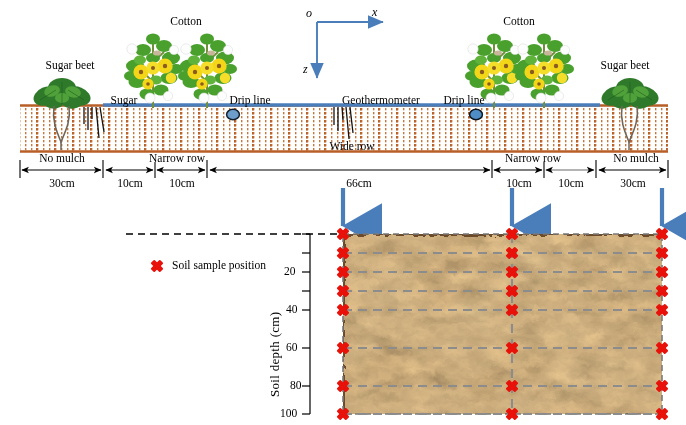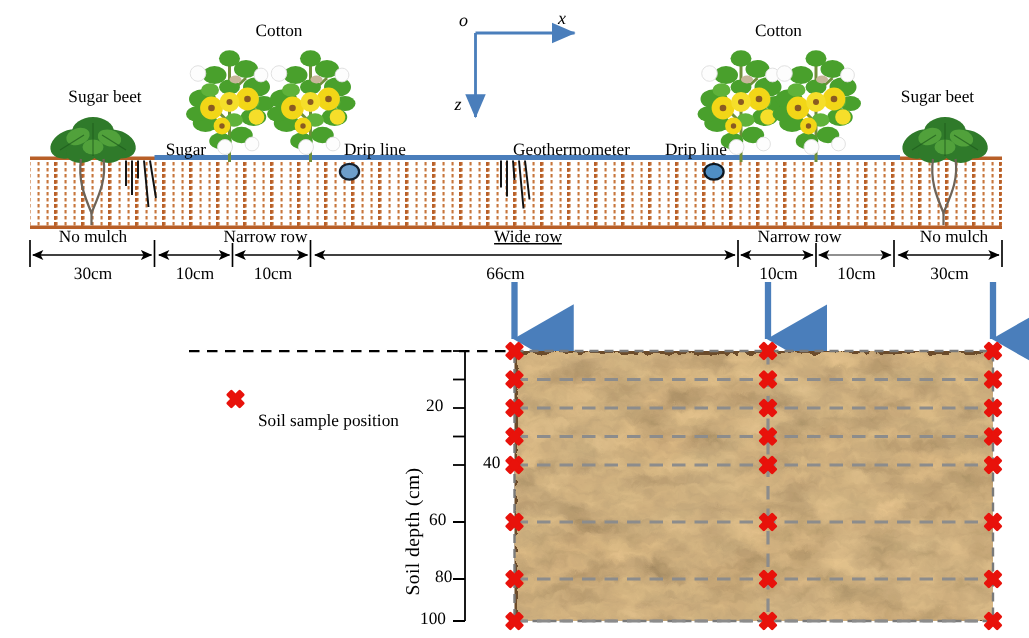--- a/index.html
+++ b/index.html
@@ -574,41 +574,41 @@
     </div>
 
   <div id="labels-layer">
 
     <div class="lbl lbl-italic" style="left:306px; top:7px;">o</div>
     <div class="lbl lbl-italic" style="left:372px; top:6px;">x</div>
     <div class="lbl lbl-italic" style="left:303px; top:63px;">z</div>
 
     <div class="axis-title" style="left:267px; top:397px;">Soil depth (cm)</div>
 
-    <div class="lbl lbl-12" style="left:172px; top:260px;margin-top:16px;">Soil sample position</div>
+    <div class="lbl lbl-12" style="left:172px; top:260px;">Soil sample position</div>
   <div class="lbl lbl-12 center" style="left: 70px; top: 60px;">Sugar beet</div>
       <div class="lbl lbl-12 center" style="left: 186px; top: 16px;">Cotton</div>
       <div class="lbl lbl-12 center" style="left: 124px; top: 95px;">Sugar</div>
       <div class="lbl lbl-12 center" style="left: 250px; top: 95px;">Drip line</div>
       <div class="lbl lbl-12 center" style="left: 351px; top: 95px; margin-left: 30px;">Geothermometer</div>
       <div class="lbl lbl-12 center" style="left: 464px; top: 95px;">Drip line</div>
       <div class="lbl lbl-12 center" style="left: 519px; top: 16px;">Cotton</div>
       <div class="lbl lbl-12 center" style="left: 625px; top: 60px;">Sugar beet</div>
       <div class="lbl lbl-12 center" style="left: 62px; top: 153px;">No mulch</div>
       <div class="lbl lbl-12 center" style="left: 177px; top: 153px;">Narrow row</div>
-      <div class="lbl lbl-12 center" style="left: 352px; top: 153px; text-decoration: underline;">Wide row</div>
+      <div class="lbl lbl-12 center" style="left: 352px; top: 141px;">Wide row</div>
       <div class="lbl lbl-12 center" style="left: 533px; top: 153px;">Narrow row</div>
       <div class="lbl lbl-12 center" style="left: 636px; top: 153px;">No mulch</div>
       <div class="lbl lbl-12 center" style="left: 62px; top: 178px;">30cm</div>
       <div class="lbl lbl-12 center" style="left: 130px; top: 178px;">10cm</div>
       <div class="lbl lbl-12 center" style="left: 182px; top: 178px;">10cm</div>
-      <div class="lbl lbl-12 center" style="left: 337px; top: 178px;">66cm</div>
+      <div class="lbl lbl-12 center" style="left: 359px; top: 178px;">66cm</div>
       <div class="lbl lbl-12 center" style="left: 519px; top: 178px;">10cm</div>
       <div class="lbl lbl-12 center" style="left: 571px; top: 178px;">10cm</div>
       <div class="lbl lbl-12 center" style="left: 633px; top: 178px;">30cm</div>
       <div class="lbl lbl-axis" style="left: 284px; top: 266px; text-align: right;">20</div>
-      <div class="lbl lbl-axis" style="left: 286px; top: 304px; text-align: right; margin-left: 36px;">40</div>
+      <div class="lbl lbl-axis" style="left: 286px; top: 304px; text-align: right;">40</div>
       <div class="lbl lbl-axis" style="left: 286px; top: 342px; text-align: center;">60</div>
       <div class="lbl lbl-axis" style="left: 290px; top: 380px; text-align: right;">80</div>
       <div class="lbl lbl-axis" style="left: 280px; top: 408px; text-align: center;">100</div>
     </div>
 
 </div>
 
 </body></html>

